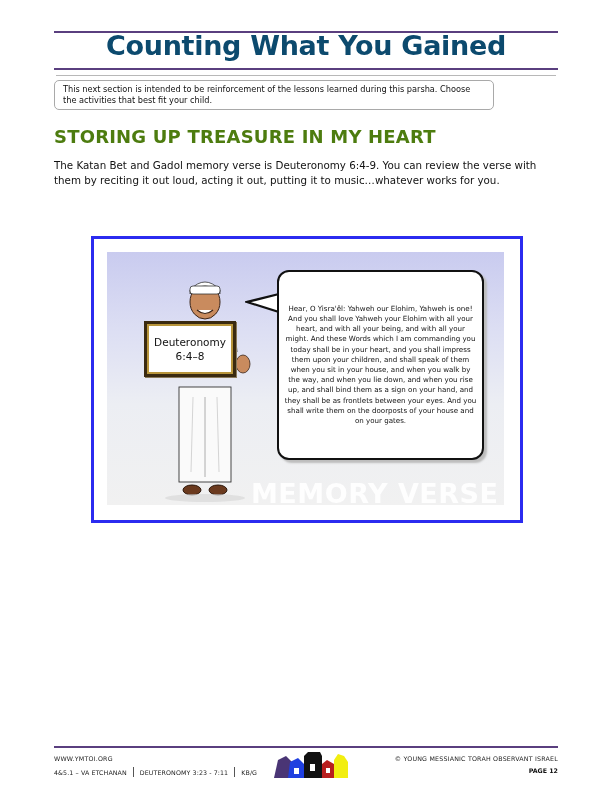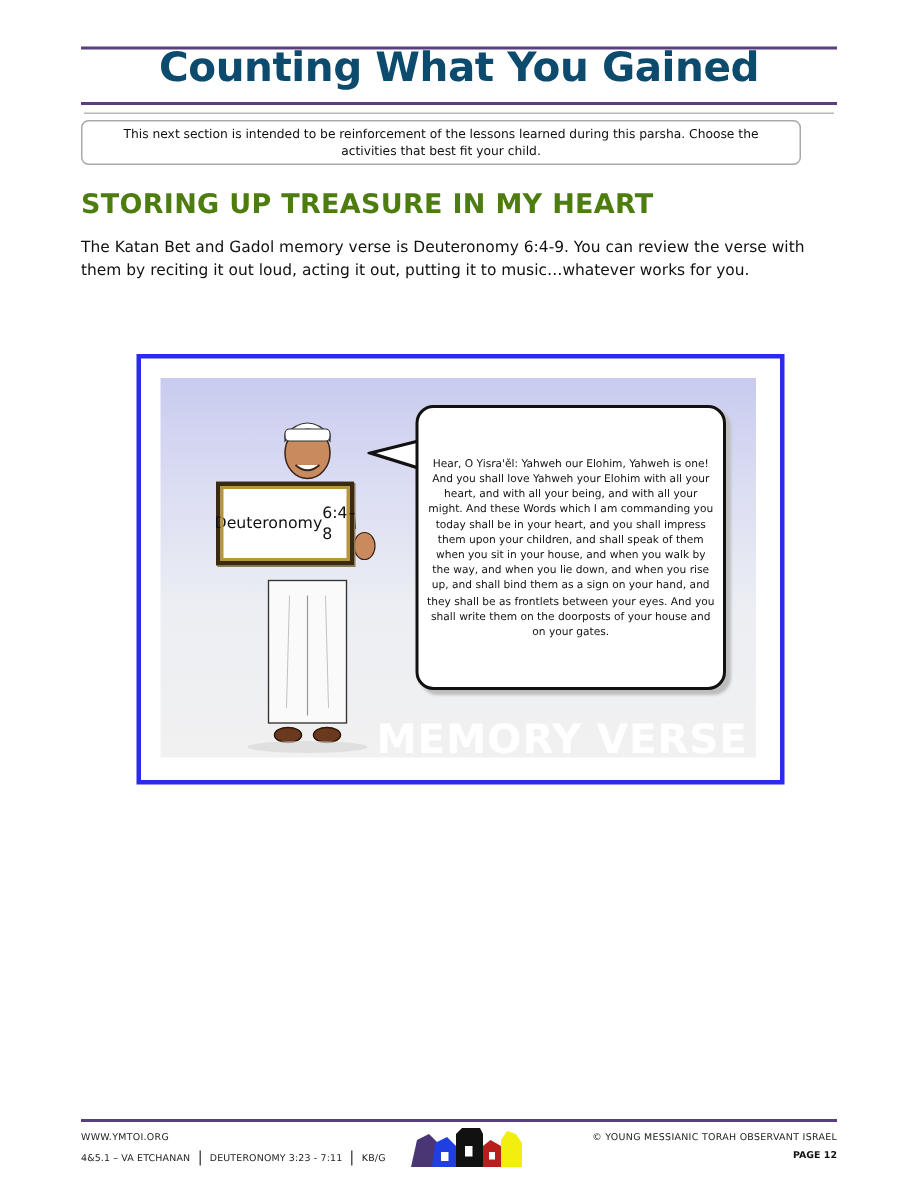--- a/index.html
+++ b/index.html
@@ -8,25 +8,24 @@
 
     .hr-purple { position: absolute; left: 54px; width: 504px; height: 2px; background: #5a3f7f; }
     .title {
       position: absolute; left: 54px; top: 30px; width: 504px; text-align: center;
       font-family: "DejaVu Sans", sans-serif; font-weight: bold; font-size: 27px;
       color: #0c4a6e; letter-spacing: -0.3px;
     }
     .hr-gray { position: absolute; left: 56px; top: 75px; width: 500px; height: 1px; background: #b8b8b8; }
 
     .intro-box {
-      position: absolute; left: 54px; top: 80px; width: 480px; height: 30px;
+      position: absolute; left: 54px; top: 80px; width: 440px; height: 30px;
       border: 1px solid #a9a9a9; border-radius: 5px;
       padding: 3px 8px; font-size: 8.2px; line-height: 11px; color: #111;
       font-family: "DejaVu Sans", sans-serif;
-      text-align: center;
     }
 
     .section-heading {
       position: absolute; left: 54px; top: 126px;
       font-family: "DejaVu Sans", sans-serif; font-weight: bold; font-size: 18px;
       color: #4d7c0f; letter-spacing: 0.2px;
     }
     .section-body {
       position: absolute; left: 54px; top: 158px; width: 510px;
       font-size: 10.3px; line-height: 15px; color: #111;
@@ -39,21 +38,21 @@
     }
     .illustration {
       position: absolute; left: 107px; top: 252px; width: 397px; height: 253px;
       background: linear-gradient(to bottom, #c9cbef 0%, #dcdef3 30%, #eceef3 60%, #f1f1f1 100%);
       overflow: hidden;
     }
     .person { position: absolute; left: 38px; top: 20px; width: 110px; height: 230px; }
     .sign {
       position: absolute; left: 37px; top: 69px; width: 92px; height: 56px;
       background: #fff; border: 3px solid #3a2a10; outline: 2px solid #b8953b; outline-offset: -5px;
-      display: flex; flex-direction: row; align-items: center; justify-content: center;
+      display: flex; flex-direction: column; align-items: center; justify-content: center;
       font-family: "DejaVu Sans", sans-serif; font-size: 10.5px; line-height: 14px; color: #111;
       box-shadow: 1px 1px 0 #8a7a5a;
     }
     .bubble {
       position: absolute; left: 170px; top: 18px; width: 207px; height: 190px;
       background: #fff; border: 2.5px solid #111; border-radius: 12px;
       box-shadow: 3px 3px 2px #bdbdbd;
       display: flex; align-items: center; justify-content: center; text-align: center;
       padding: 4px 5px;
       font-family: "DejaVu Sans", sans-serif; font-size: 7.1px; line-height: 10.2px; color: #111;

